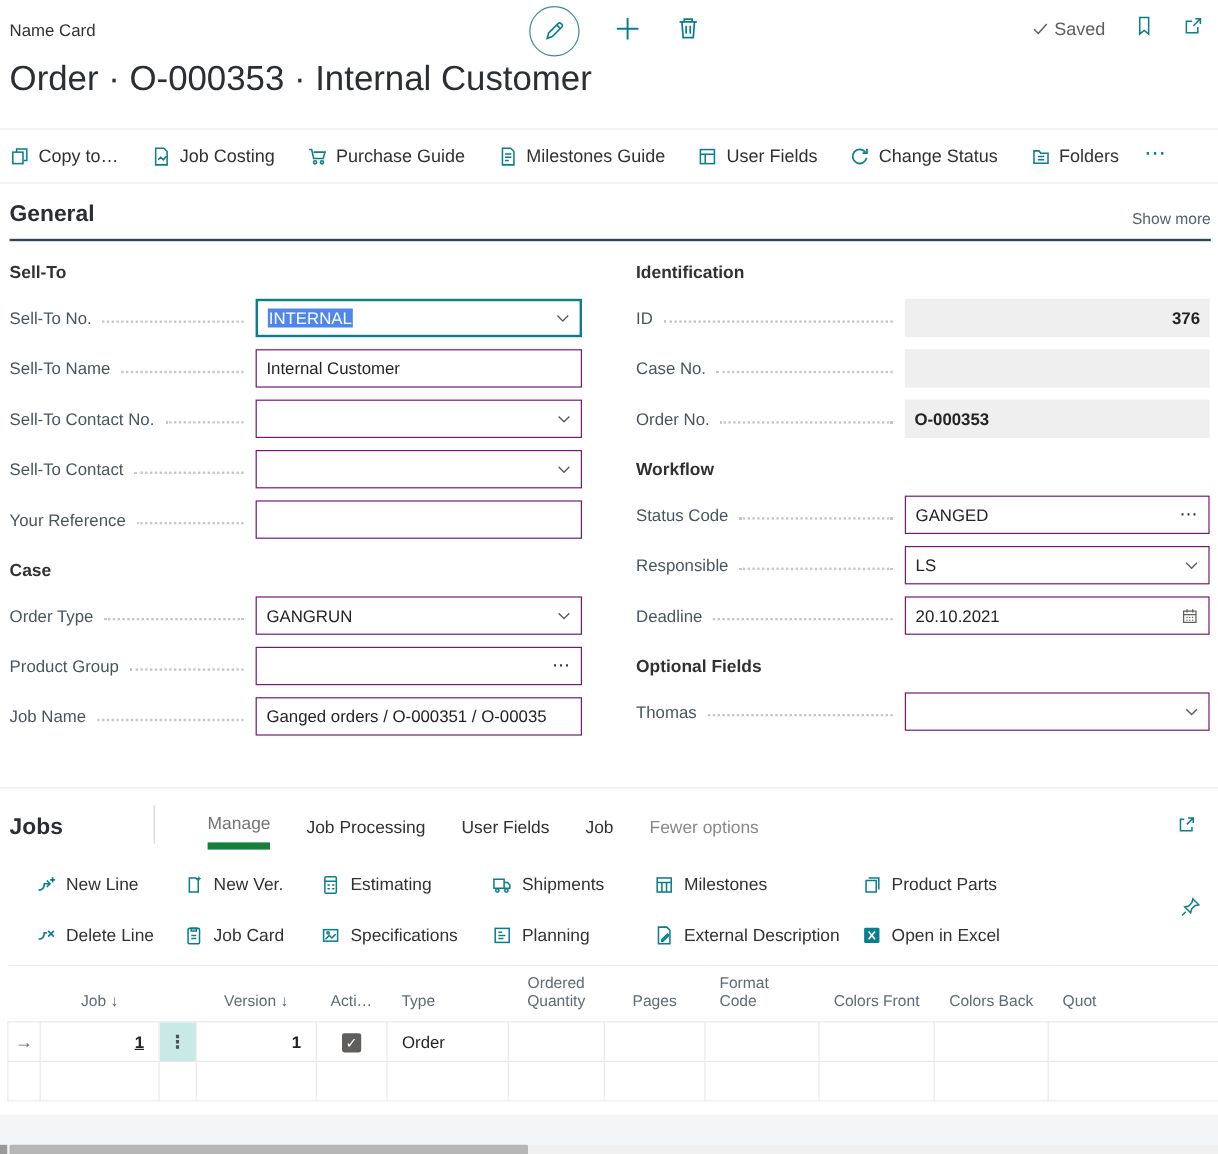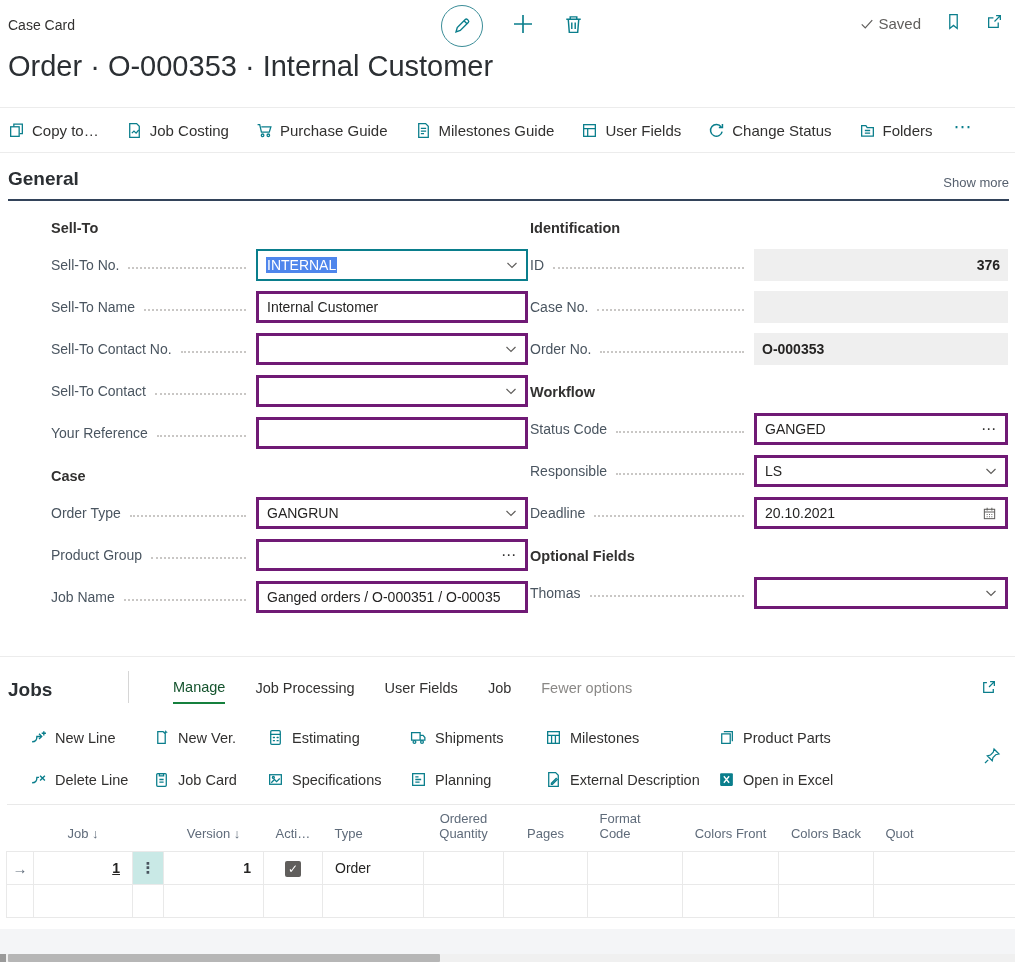--- a/index.html
+++ b/index.html
@@ -30,45 +30,45 @@
   .tb-more{font-size:18px;color:#0a7e8c;letter-spacing:2px;margin-left:-6px;padding-bottom:6px;}
 
   
   .sec-head{position:absolute;top:168px;left:8px;width:1001px;display:flex;justify-content:space-between;align-items:flex-end;
     border-bottom:2px solid #33435a;padding-bottom:9px;}
   .sec-title{font-size:19px;font-weight:600;color:#2b2f33;}
   .showmore{font-size:13px;color:#56606e;}
 
   
   .col{position:absolute;top:220px;}
-  .col-left{left:8px;width:477px;margin-left:43px;}
+  .col-left{left:8px;width:477px;}
   .col-right{left:530px;width:478px;}
   .gtitle{font-size:14.5px;font-weight:700;color:#323130;margin:0 0 13px 0;}
   .gtitle.mt{margin-top:19px;}
   .field{display:flex;align-items:center;height:32px;margin-bottom:10px;}
   .lab{font-size:14px;color:#4a5560;white-space:nowrap;}
   .dots{flex:1;margin:0 10px 0 9px;border-bottom:2px dotted #c9c7c5;height:0;align-self:center;transform:translateY(3px);}
-  .ctl{width:272px;height:32px;border:3px solid #701a75;display:flex;align-items:center;padding:0 8px;font-size:14px;
+  .ctl{width:272px;height:32px;border:1px solid #701a75;display:flex;align-items:center;padding:0 8px;font-size:14px;
     color:#252423;box-sizing:border-box;flex:none;background:#fff;}
   .col-right .ctl{width:254px;}
   .ctl .val{flex:1;overflow:hidden;white-space:nowrap;}
   .ctl.focus{border:2px solid #0a7e8c;gap:12px;}
   .sel{background:#4f86ec;color:#fff;padding:1px 1px;}
   .ctl.disabled{border:none;background:#efefef;font-weight:700;}
   .ctl.num .val{text-align:right;}
   .assist{color:#323130;font-size:15px;letter-spacing:1px;margin-left:6px;line-height:10px;}
 
   
   .jobs{position:absolute;top:656px;left:0;right:0;height:306px;border-top:1px solid #ececec;}
   .jobs-head{position:relative;height:52px;}
   .jobs-title{position:absolute;left:8px;top:22px;font-size:19px;font-weight:600;color:#2b2f33;}
   .jobs-sep{position:absolute;left:128px;top:14px;width:1px;height:32px;background:#d6d6d6;}
   .jobs-tabs{position:absolute;left:173px;top:22px;display:flex;gap:30px;align-items:center;}
   .tab{font-size:14.5px;color:#323130;padding-bottom:7px;white-space:nowrap;}
-  .tab.active{color:#14532d;border-bottom:2px solid #15803d;}
+  .tab.active{color:#737373;border-bottom:6px solid #15803d;}
   .tab.muted{color:#8a8886;}
   .focusmode{position:absolute;right:18px;top:22px;}
   .jobs-actions{position:absolute;left:30px;top:72px;display:grid;grid-template-columns:123px 114px 143px 135px 173px auto;row-gap:25px;}
   .ja{display:flex;align-items:center;gap:8px;font-size:14.5px;color:#323130;white-space:nowrap;}
   .pin{position:absolute;right:14px;top:90px;}
 
   
   .grid-wrap{position:absolute;left:6px;top:147px;width:1009px;overflow:hidden;}
   table{border-collapse:collapse;table-layout:fixed;width:1030px;}
   col.c-sel{width:27px}col.c-job{width:99px}col.c-dots{width:31px}col.c-ver{width:100px}col.c-act{width:59px}
@@ -87,21 +87,21 @@
   
   .bottom-strip{position:absolute;left:0;right:0;top:929px;height:25px;background:#f4f5f7;}
   .hscroll{position:absolute;left:0;right:0;top:954px;height:8px;background:#f0f0f0;}
   .hscroll .thumb{position:absolute;left:8px;top:0;width:432px;height:8px;background:#b6b6b6;border-radius:1px;}
   .hscroll .nub{position:absolute;left:0;top:0;width:6px;height:8px;background:#9a9a9a;}
 </style>
 </head>
 <body>
 
 <div class="topbar">
-  <div class="breadcrumb">Case Card</div>
+  <div class="breadcrumb">Name Card</div>
 
   <div class="center-actions">
     <button class="edit-circle">
       <span class="icon">
         <svg width="20" height="20" viewBox="0 0 16 16" fill="none" stroke="#0a7e8c" stroke-width="1.1">
           <path d="M3.2 12.8l1-3.6 6.4-6.4c.5-.5 1.2-.5 1.7 0l.7.7c.5.5.5 1.2 0 1.7l-6.4 6.4-3.4 1.2z"></path>
           <path d="M9.6 3.8l2.4 2.4"></path>
         </svg>
       </span>
     </button>

